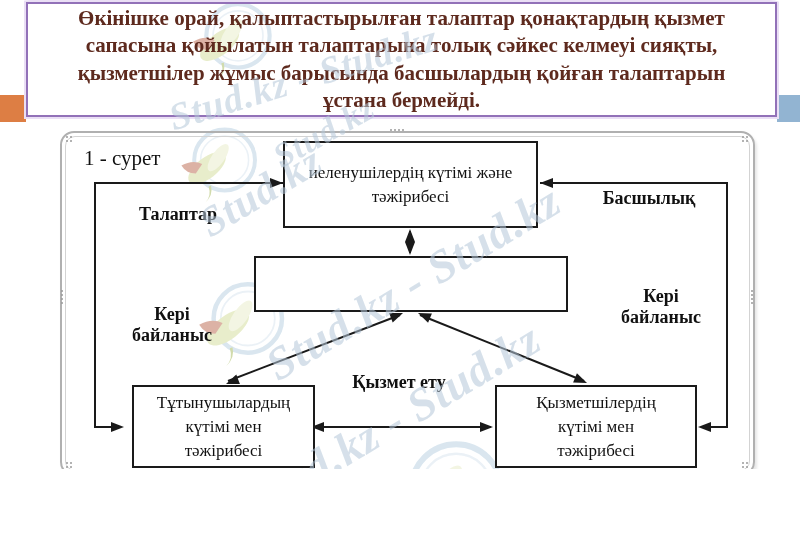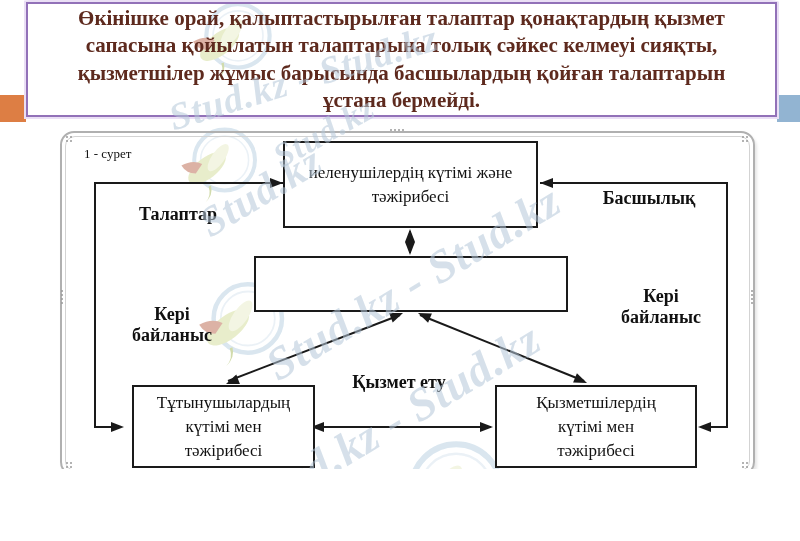--- a/index.html
+++ b/index.html
@@ -38,21 +38,21 @@
     border: 2px solid #b0b0b0; border-radius: 14px;
     box-shadow: 2px 3px 3px rgba(0,0,0,0.10); z-index: 2; pointer-events: none;
   }
   .frame-inner { position: absolute; left: 3px; top: 3px; right: 3px; bottom: 3px;
     border: 1px solid #d3d3d3; border-radius: 10px; }
   .dot { position: absolute; width: 2px; height: 2px; background: #9a9a9a; border-radius: 50%; z-index: 2; }
   .dots-h { box-shadow: 4px 0 0 #9a9a9a, 8px 0 0 #9a9a9a, 12px 0 0 #9a9a9a; }
   .dots-v { box-shadow: 0 4px 0 #9a9a9a, 0 8px 0 #9a9a9a, 0 12px 0 #9a9a9a; }
   .dots-c { box-shadow: 4px 0 0 #9a9a9a, 0 4px 0 #9a9a9a, 4px 4px 0 #9a9a9a; }
 
-  .fig-label { position: absolute; left: 84px; top: 146px; font-size: 13px; color: #111; z-index: 2; }
+  .fig-label { position: absolute; left: 84px; top: 146px; font-size: 21px; color: #111; z-index: 2; }
 
   
   .arrows { position: absolute; left: 0; top: 0; z-index: 2; pointer-events: none; }
   .dbox {
     position: absolute; border: 2px solid #1a1a1a; background: #fff; z-index: 2;
     display: flex; flex-direction: column; justify-content: center; align-items: center;
     text-align: center;
   }
   .dbox span { display: block; font-size: 17px; line-height: 24px; color: #111; }
   #box-top    { left: 283px; top: 141px; width: 255px; height: 87px; }

